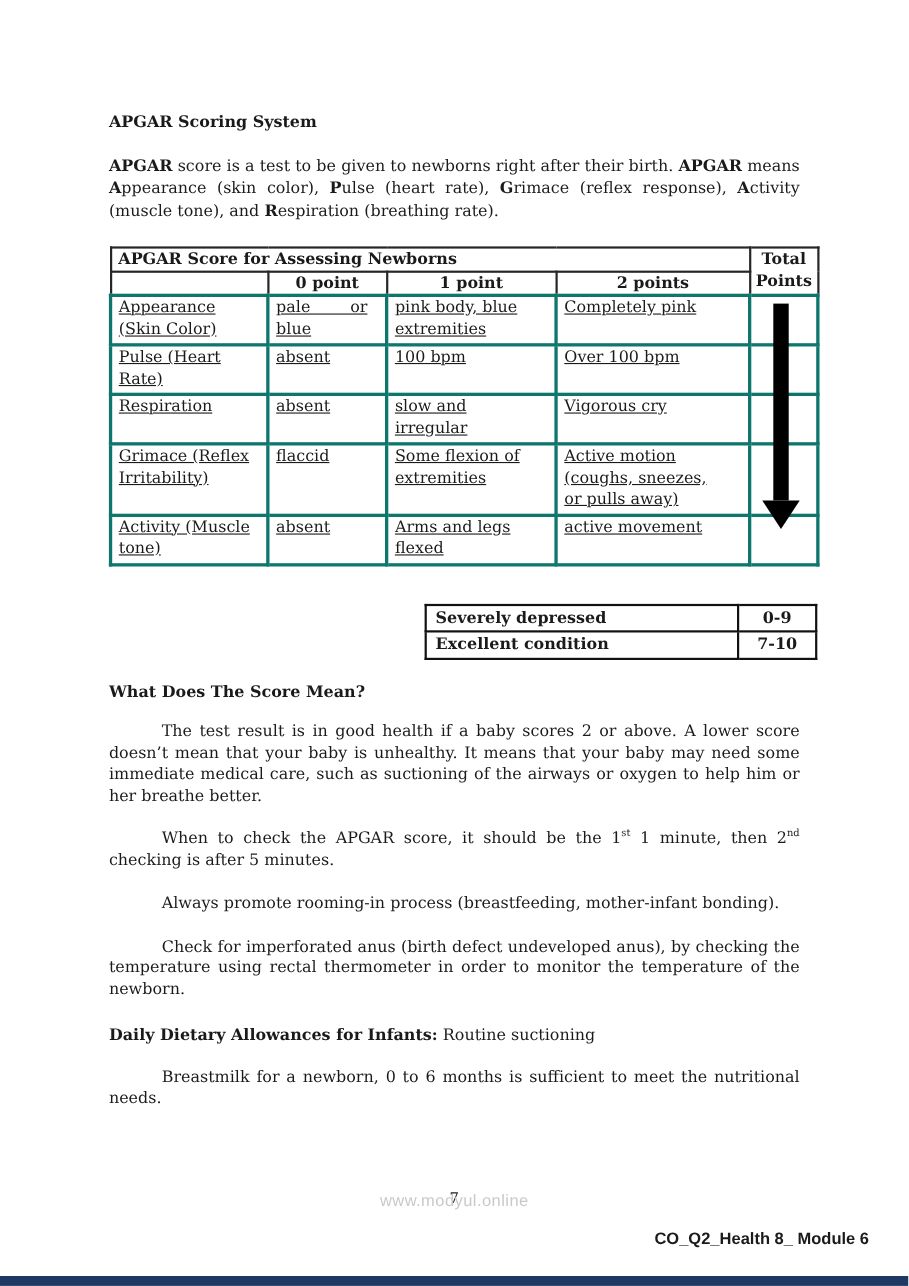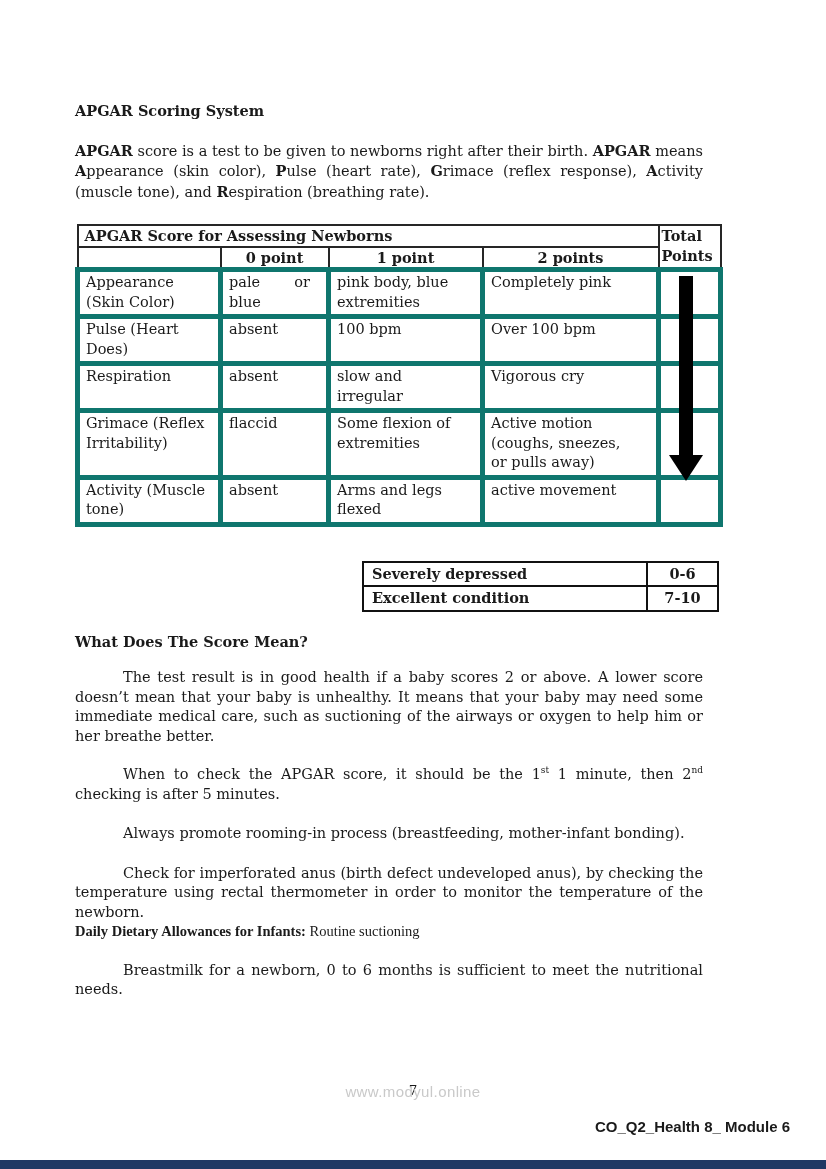--- a/index.html
+++ b/index.html
@@ -6,47 +6,47 @@
   .page{
     position:relative;
     width:826px;height:1169px;
     background:#ffffff;
     overflow:hidden;
     font-family:"DejaVu Serif","Liberation Serif",serif;
     color:#1a1a1a;
     font-size:14.5px;
     line-height:19.5px;
   }
-  .content{padding:101px 0 0 75px;}
+  .content{padding:101px 0 0 99px;}
   .content p,.content h1,.content h2,.h3line{width:628px;}
   h1,h2{font-size:14.5px;line-height:19.5px;font-weight:bold;margin:0;}
   h1{margin-bottom:20px;}
   h2{margin-top:20px;}
   p{margin:0;}
   .just{text-align:justify;}
   .ind{text-indent:48px;}
   p.intro{margin-bottom:22px;}
   p.p1{margin-top:17px;}
   p.p2{margin-top:19px;}
   p.p3{margin-top:20px;}
   p.p4{margin-top:20px;}
-  .h3line{font-family:Liberation Serif, serif;}
+  .h3line{margin-top:21px;}
   p.p5{margin-top:19px;}
   sup{font-size:9px;line-height:0;vertical-align:super;}
 
   
   .table-wrap{position:relative;margin:0 0 34px 0;width:749px;}
   table.apgar{border-collapse:collapse;width:643px;table-layout:fixed;
     border:2px solid #262626;}
   table.apgar td{line-height:19.5px;vertical-align:top;}
   table.apgar thead td{border:2px solid #262626;font-weight:bold;padding:0 6px;}
   table.apgar thead td.group-h{text-align:left;}
   table.apgar thead td.pts{text-align:center;}
-  table.apgar thead td.total-h{padding:0 2px;}
-  table.apgar tbody td{border:5px solid #0f766e;padding:1px 6px 2px;}
+  table.apgar thead td.total-h{text-align:center;padding:0 2px;}
+  table.apgar tbody td{border:3px solid #0f766e;padding:1px 6px 2px;text-decoration:underline;}
   table.apgar tbody td:nth-child(3){padding-right:26px;}
   table.apgar tbody td:nth-child(4){padding-right:20px;}
   table.apgar tbody tr:first-child td:nth-child(2){text-align:justify;padding-right:16px;}
   
   .arrow{position:absolute;left:594px;top:52px;width:34px;height:205px;
     display:flex;flex-direction:column;align-items:center;}
   .arrow .stem{width:14px;flex:1;background:#000;}
   .arrow .head{width:0;height:0;border-left:17px solid transparent;
     border-right:17px solid transparent;border-top:26px solid #000;}
 
@@ -100,21 +100,21 @@
         </thead>
         <tbody id="apgar-body">
             <tr>
               <td>Appearance (Skin Color)</td>
               <td>pale or blue</td>
               <td>pink body, blue extremities</td>
               <td>Completely pink</td>
               <td></td>
             </tr>
             <tr>
-              <td>Pulse (Heart Does)</td>
+              <td>Pulse (Heart Rate)</td>
               <td>absent</td>
               <td>100 bpm</td>
               <td>Over 100 bpm</td>
               <td></td>
             </tr>
             <tr>
               <td>Respiration</td>
               <td>absent</td>
               <td>slow and irregular</td>
               <td>Vigorous cry</td>
@@ -139,21 +139,21 @@
       <div class="arrow">
         <div class="stem"></div>
         <div class="head"></div>
       </div>
     </div>
 
     <table class="score">
       <tbody id="score-body">
           <tr>
             <td>Severely depressed</td>
-            <td class="range">0-6</td>
+            <td class="range">0-9</td>
           </tr>
           <tr>
             <td>Excellent condition</td>
             <td class="range">7-10</td>
           </tr>
         </tbody>
     </table>
 
     <h2>What Does The Score Mean?</h2>
 

